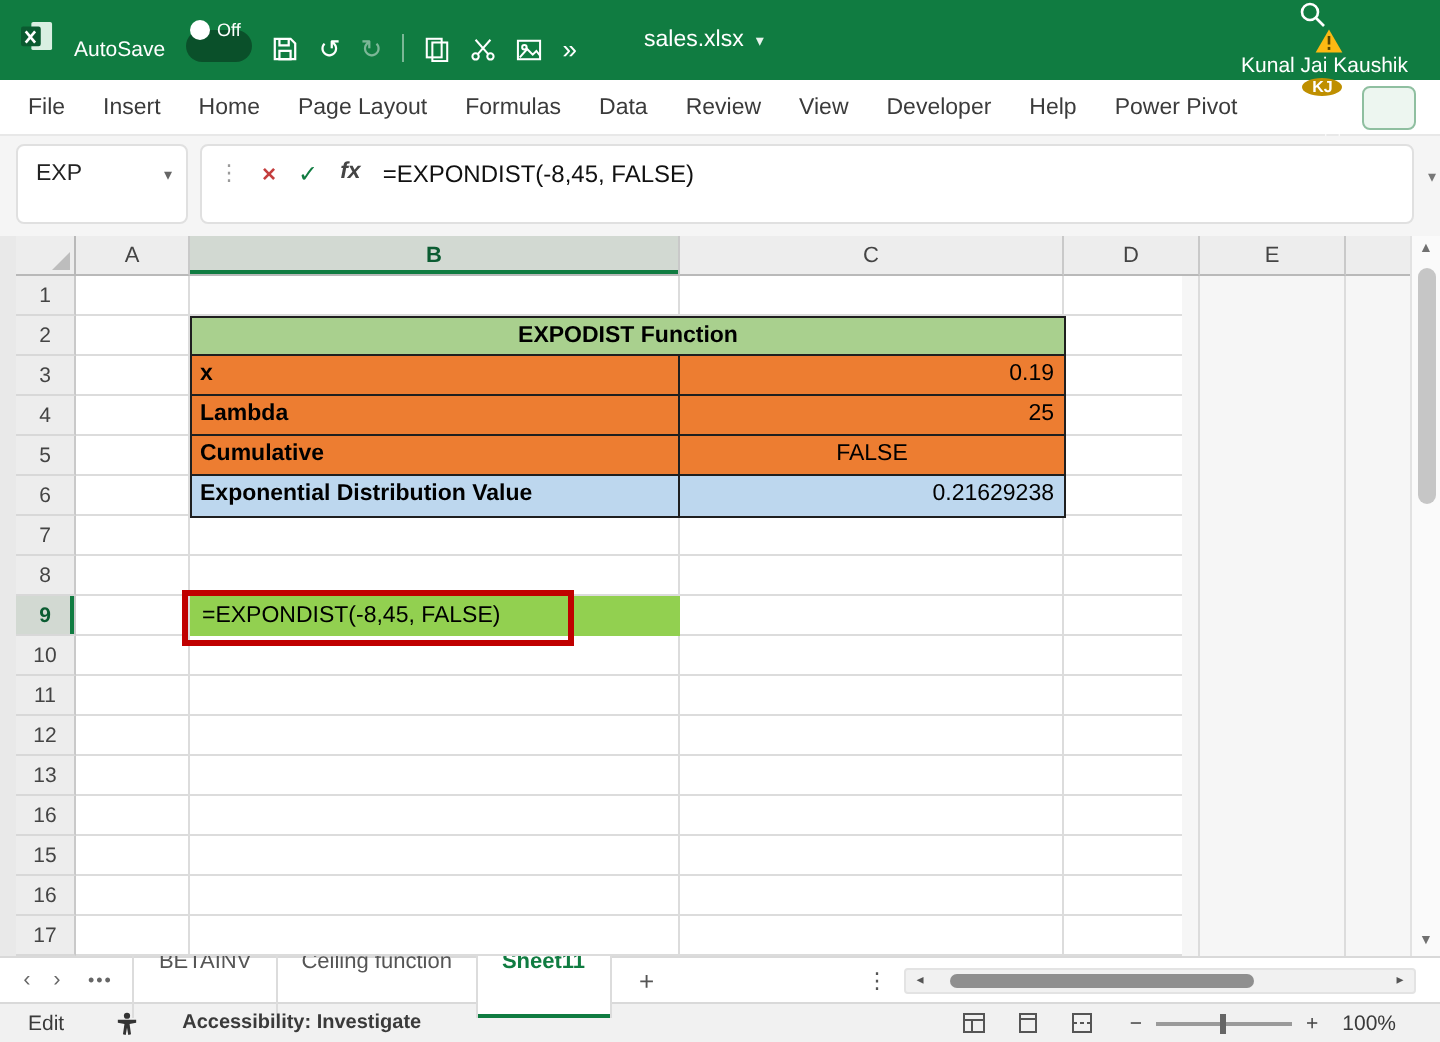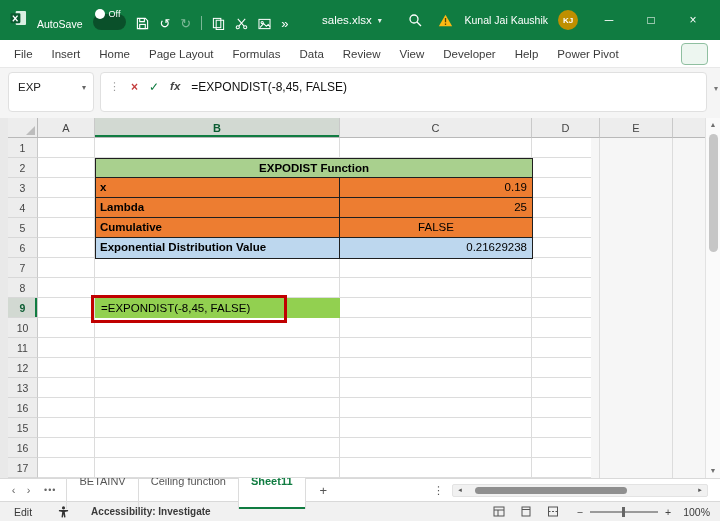--- a/index.html
+++ b/index.html
@@ -12,21 +12,21 @@
   .tb-left{display:flex;align-items:flex-end;gap:10px;}
   .autosave{font-size:10.5px;}
   .toggle{display:inline-flex;align-items:center;background:rgba(0,0,0,.35);border-radius:8px;height:14px;padding:0 6px 16px 2px;gap:4px;cursor:pointer;}
   .knob{width:10px;height:10px;border-radius:50%;background:#fff;}
   .tstate{font-size:9px;color:#fff;}
   .tb-btn{font-size:13px;line-height:1;color:#fff;display:inline-flex;align-items:center;cursor:default;}
   .tb-btn.dim{opacity:.45;}
   .tb-sep{width:1px;height:14px;background:rgba(255,255,255,.45);}
   .tb-title{position:absolute;left:322px;top:0;height:40px;display:flex;align-items:center;gap:6px;font-size:11.5px;}
   .tb-title .caret{font-size:8px;opacity:.9;}
-  .tb-right{position:absolute;right:0;top:0;height:40px;display:flex;align-items:center;padding-right:16px;}
+  .tb-right{position:absolute;right:0;top:0;height:40px;display:flex;align-items:center;padding-right:16px;flex-direction:column;}
   .tb-right .gap-s{margin-left:16px;}
   .user{font-size:10.5px;margin-left:12px;white-space:nowrap;}
   .avatar{width:20px;height:20px;border-radius:50%;background:var(--avatar-gold,#BF8F00);display:flex;align-items:center;justify-content:center;font-size:8px;font-weight:bold;margin-left:10px;}
   .win-btn{font-size:12px;width:22px;text-align:center;margin-left:20px;}
 
   
   .menubar{height:28px;background:#fff;display:flex;align-items:center;border-bottom:1px solid #E8E8E8;padding:0 12px 0 14px;gap:32px;}
   .menu-tabs{display:flex;gap:19px;font-size:11.5px;color:#3b3b3b;white-space:nowrap;}
   .menu-tab{cursor:default;}
   .menu-right{margin-left:auto;display:flex;align-items:center;gap:10px;}
@@ -100,21 +100,21 @@
 
   
   .statusbar{height:20px;background:#F1F1F1;border-top:1px solid #D9D9D9;display:flex;align-items:center;font-size:10.5px;color:#3A3A3A;}
   .sb-mode{margin-left:14px;}
   .sb-access{display:flex;align-items:center;gap:22px;margin-left:26px;font-weight:bold;font-size:10px;}
   .sb-spacer{flex:1;}
   .view-icons{display:flex;gap:15px;margin-right:18px;align-items:center;}
   .zoom{display:flex;align-items:center;gap:7px;margin-right:12px;color:#444;}
   .zoom-track{width:68px;height:2px;background:#9A9A9A;position:relative;}
   .zoom-thumb{position:absolute;left:32px;top:-4px;width:3px;height:10px;background:#666;}
-  .zoom-pct{margin-right:10px;}
+  .zoom-pct{margin-right:22px;}
 </style>
 </head>
 <body>
 
 <div class="window">
 
   <div class="titlebar">
     <div class="tb-left">
       <span>
         <svg width="17" height="16" viewBox="0 0 18 17">

